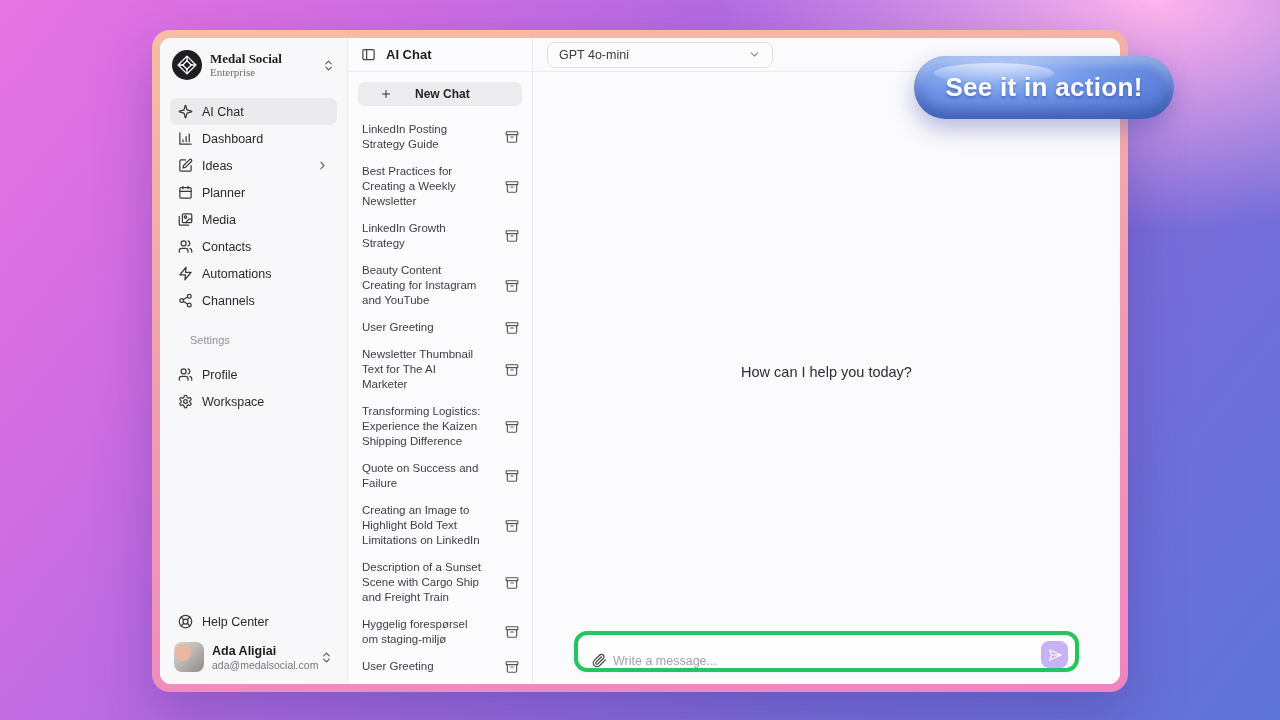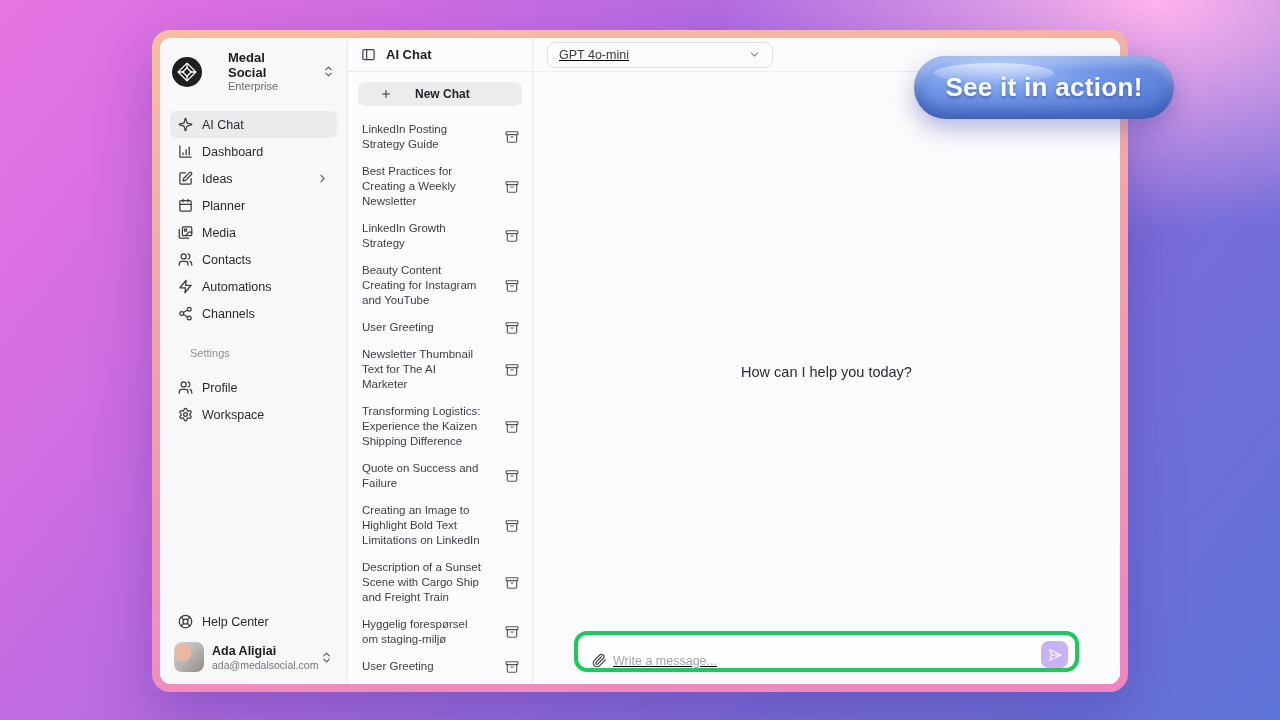--- a/index.html
+++ b/index.html
@@ -25,21 +25,21 @@
     width:100%; height:100%; border-radius:11px; overflow:hidden;
     display:flex; background:#fbfafc;
   }
 
   
   .sidebar {
     width:188px; flex:0 0 188px; background:#f8f7f9;
     border-right:1px solid #eceaee;
     display:flex; flex-direction:column; padding:10px 10px 8px;
   }
-  .brand-row { display:flex; align-items:center; gap:26px; padding:2px 2px 10px 2px; cursor:pointer; }
+  .brand-row { display:flex; align-items:center; gap:8px; padding:2px 2px 10px 2px; cursor:pointer;font-family:Liberation Serif, serif; }
   .brand-logo { width:30px; height:30px; }
   .brand-text { flex:1; min-width:0; }
   .brand-name { font-size:13px; font-weight:700; color:#1c1c20; line-height:15px; }
   .brand-plan { font-size:11px; color:#6b6b70; line-height:13px; }
   .chevud { width:13px; height:13px; color:#55555a; }
 
   .nav { display:flex; flex-direction:column; margin-top:8px; }
   .nav-item {
     display:flex; align-items:center; gap:9px; height:27px; padding:0 8px;
     border-radius:7px; cursor:pointer; color:#2a2a2e; font-size:12.5px;
@@ -82,21 +82,21 @@
   .new-chat-btn .i { width:12px; height:12px; color:#323236; }
   .chat-list { flex:1; overflow:hidden; padding:8px 8px 0; display:flex; flex-direction:column; }
   .chat-item {
     display:flex; align-items:center; justify-content:space-between;
     padding:6px 5px 6px 6px; border-radius:7px; cursor:pointer;
   }
   .chat-item-title { width:122px; font-size:11.5px; line-height:15px; color:#3e3e44; }
   .archive-btn { width:14px; height:14px; color:#54545a; cursor:pointer; }
 
   
-  .main { flex:1; min-width:0; background:#fbfafc; display:flex; flex-direction:column;text-decoration:underline; }
+  .main { flex:1; min-width:0; background:#fbfafc; display:flex; flex-direction:column; }
   .main-header {
     height:34px; flex:0 0 34px; display:flex; align-items:center;
     padding:0 14px; border-bottom:1px solid #eceaee;
   }
   .model-select {
     width:226px; height:26px; border:1px solid #e2dfe4; background:#fcfbfd;
     border-radius:8px; display:flex; align-items:center; justify-content:space-between;
     padding:0 11px; font-size:12.5px; color:#3b3b41; cursor:pointer;
   }
   .model-select .i { width:13px; height:13px; color:#85858c; }

